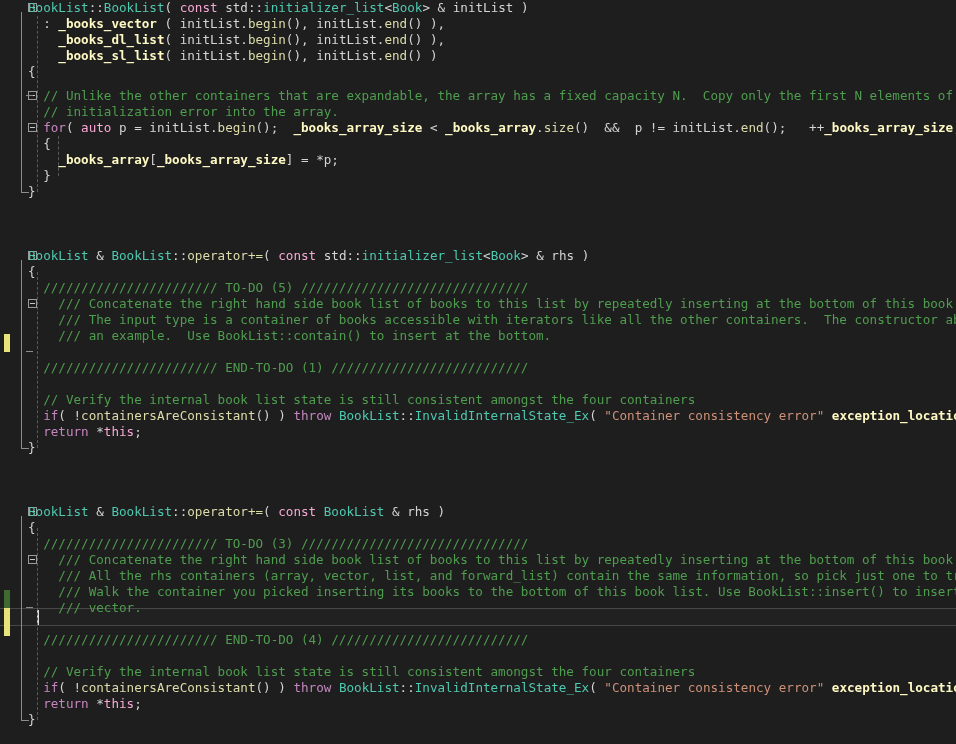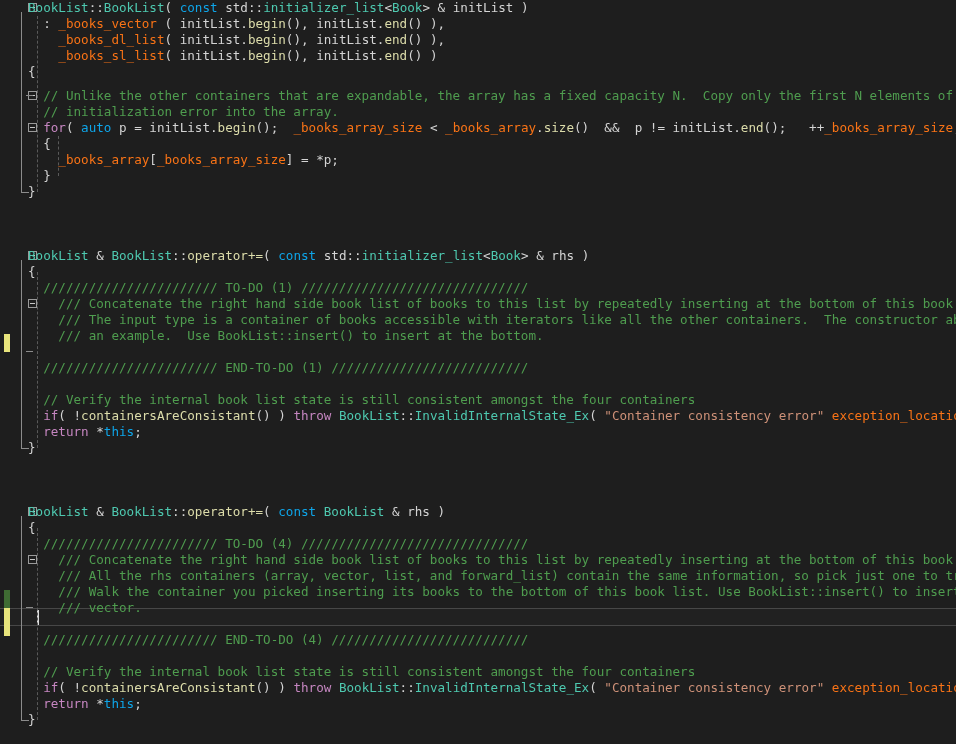--- a/index.html
+++ b/index.html
@@ -96,26 +96,26 @@
     box-sizing: border-box;
   }
   .cursor {
     position: absolute;
     width: 2px;
     height: 15px;
     background: #dcdcdc;
   }
   
   .cm  { color: #4f9d4f; }   
-  .kw  { color: #0ea5e9; }   
+  .kw  { color: #f9a8d4; }   
   .ctl { color: #c586c0; }   
   .ty  { color: #4ec9b0; }   
   .fn  { color: #dcdcaa; }   
   .str { color: #ce9178; }   
-  .va  { color: #f97316; }   
+  .va  { color: #fef9c3; font-weight: bold; }   
   .pl  { color: #d4d4d4; }   
 </style>
 </head>
 <body>
 
 <div id="editor">
 
   <div class="current-line" style="top: 608px; height: 18px;"></div>
 
   <div class="change-bar-col">
@@ -157,32 +157,32 @@
     <div class="line" style="top: 64px;"><span class="code"><span class="pl">{</span></span></div>
     <div class="line" style="top: 88px;"><span class="code"><span class="cm">  // Unlike the other containers that are expandable, the array has a fixed capacity N.  Copy only the first N elements of the</span></span></div>
     <div class="line" style="top: 104px;"><span class="code"><span class="cm">  // initialization error into the array.</span></span></div>
     <div class="line" style="top: 120px;"><span class="code"><span class="pl">  </span><span class="ctl">for</span><span class="pl">( </span><span class="kw">auto</span><span class="pl"> p = initList.</span><span class="fn">begin</span><span class="pl">();  </span><span class="va">_books_array_size</span><span class="pl"> &lt; </span><span class="va">_books_array</span><span class="pl">.</span><span class="fn">size</span><span class="pl">()  &amp;&amp;  p != initList.</span><span class="fn">end</span><span class="pl">();   ++</span><span class="va">_books_array_size</span><span class="pl">, ++p)</span></span></div>
     <div class="line" style="top: 136px;"><span class="code"><span class="pl">  {</span></span></div>
     <div class="line" style="top: 152px;"><span class="code"><span class="pl">    </span><span class="va">_books_array</span><span class="pl">[</span><span class="va">_books_array_size</span><span class="pl">] = *p;</span></span></div>
     <div class="line" style="top: 168px;"><span class="code"><span class="pl">  }</span></span></div>
     <div class="line" style="top: 184px;"><span class="code"><span class="pl">}</span></span></div>
     <div class="line" style="top: 248px;"><span class="code"><span class="ty">BookList</span><span class="pl"> &amp; </span><span class="ty">BookList</span><span class="pl">::</span><span class="fn">operator+=</span><span class="pl">( </span><span class="kw">const</span><span class="pl"> std</span><span class="pl">::</span><span class="ty">initializer_list</span><span class="pl">&lt;</span><span class="ty">Book</span><span class="pl">&gt; &amp; rhs )</span></span></div>
     <div class="line" style="top: 264px;"><span class="code"><span class="pl">{</span></span></div>
-    <div class="line" style="top: 280px;"><span class="code"><span class="cm">  /////////////////////// TO-DO (1) //////////////////////////////</span></span></div>
+    <div class="line" style="top: 280px;"><span class="code"><span class="cm">  /////////////////////// TO-DO (5) //////////////////////////////</span></span></div>
     <div class="line" style="top: 296px;"><span class="code"><span class="cm">    /// Concatenate the right hand side book list of books to this list by repeatedly inserting at the bottom of this book list.</span></span></div>
     <div class="line" style="top: 312px;"><span class="code"><span class="cm">    /// The input type is a container of books accessible with iterators like all the other containers.  The constructor above gives</span></span></div>
-    <div class="line" style="top: 328px;"><span class="code"><span class="cm">    /// an example.  Use BookList::insert() to insert at the bottom.</span></span></div>
+    <div class="line" style="top: 328px;"><span class="code"><span class="cm">    /// an example.  Use BookList::contain() to insert at the bottom.</span></span></div>
     <div class="line" style="top: 360px;"><span class="code"><span class="cm">  /////////////////////// END-TO-DO (1) //////////////////////////</span></span></div>
     <div class="line" style="top: 392px;"><span class="code"><span class="cm">  // Verify the internal book list state is still consistent amongst the four containers</span></span></div>
     <div class="line" style="top: 408px;"><span class="code"><span class="pl">  </span><span class="ctl">if</span><span class="pl">( !</span><span class="fn">containersAreConsistant</span><span class="pl">() ) </span><span class="ctl">throw</span><span class="pl"> </span><span class="ty">BookList</span><span class="pl">::</span><span class="ty">InvalidInternalState_Ex</span><span class="pl">( </span><span class="str">"Container consistency error"</span><span class="pl"> </span><span class="va">exception_location</span></span></div>
     <div class="line" style="top: 424px;"><span class="code"><span class="pl">  </span><span class="ctl">return</span><span class="pl"> *</span><span class="kw">this</span><span class="pl">;</span></span></div>
     <div class="line" style="top: 440px;"><span class="code"><span class="pl">}</span></span></div>
     <div class="line" style="top: 504px;"><span class="code"><span class="ty">BookList</span><span class="pl"> &amp; </span><span class="ty">BookList</span><span class="pl">::</span><span class="fn">operator+=</span><span class="pl">( </span><span class="kw">const</span><span class="pl"> </span><span class="ty">BookList</span><span class="pl"> &amp; rhs )</span></span></div>
     <div class="line" style="top: 520px;"><span class="code"><span class="pl">{</span></span></div>
-    <div class="line" style="top: 536px;"><span class="code"><span class="cm">  /////////////////////// TO-DO (4) //////////////////////////////</span></span></div>
+    <div class="line" style="top: 536px;"><span class="code"><span class="cm">  /////////////////////// TO-DO (3) //////////////////////////////</span></span></div>
     <div class="line" style="top: 552px;"><span class="code"><span class="cm">    /// Concatenate the right hand side book list of books to this list by repeatedly inserting at the bottom of this book list.</span></span></div>
     <div class="line" style="top: 568px;"><span class="code"><span class="cm">    /// All the rhs containers (array, vector, list, and forward_list) contain the same information, so pick just one to traverse.</span></span></div>
     <div class="line" style="top: 584px;"><span class="code"><span class="cm">    /// Walk the container you picked inserting its books to the bottom of this book list. Use BookList::insert() to insert at the</span></span></div>
     <div class="line" style="top: 600px;"><span class="code"><span class="cm">    /// vector.</span></span></div>
     <div class="line" style="top: 632px;"><span class="code"><span class="cm">  /////////////////////// END-TO-DO (4) //////////////////////////</span></span></div>
     <div class="line" style="top: 664px;"><span class="code"><span class="cm">  // Verify the internal book list state is still consistent amongst the four containers</span></span></div>
     <div class="line" style="top: 680px;"><span class="code"><span class="pl">  </span><span class="ctl">if</span><span class="pl">( !</span><span class="fn">containersAreConsistant</span><span class="pl">() ) </span><span class="ctl">throw</span><span class="pl"> </span><span class="ty">BookList</span><span class="pl">::</span><span class="ty">InvalidInternalState_Ex</span><span class="pl">( </span><span class="str">"Container consistency error"</span><span class="pl"> </span><span class="va">exception_location</span></span></div>
     <div class="line" style="top: 696px;"><span class="code"><span class="pl">  </span><span class="ctl">return</span><span class="pl"> *</span><span class="kw">this</span><span class="pl">;</span></span></div>
     <div class="line" style="top: 712px;"><span class="code"><span class="pl">}</span></span></div>
   </div>

